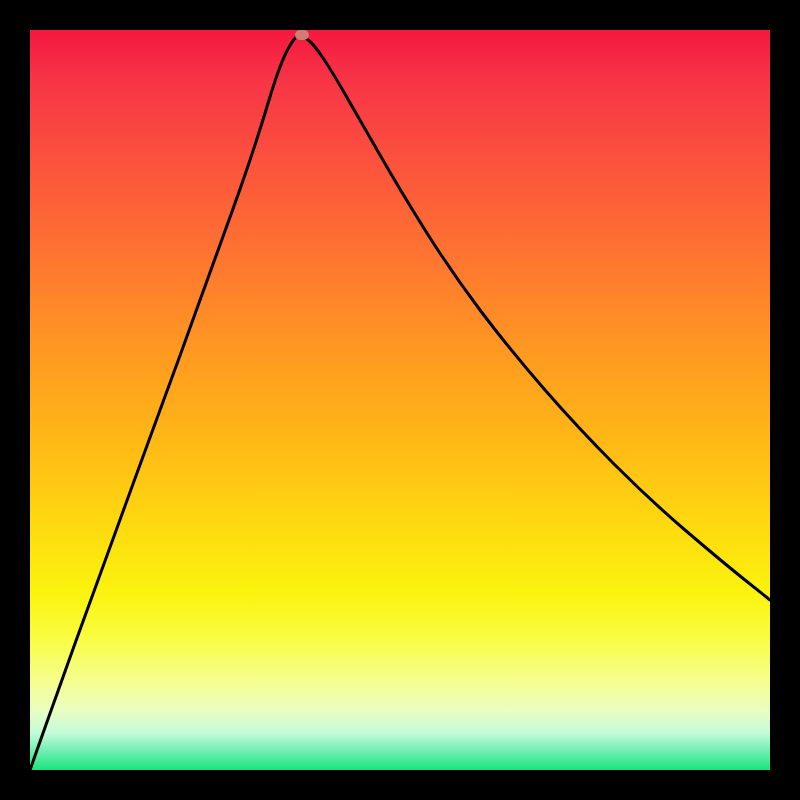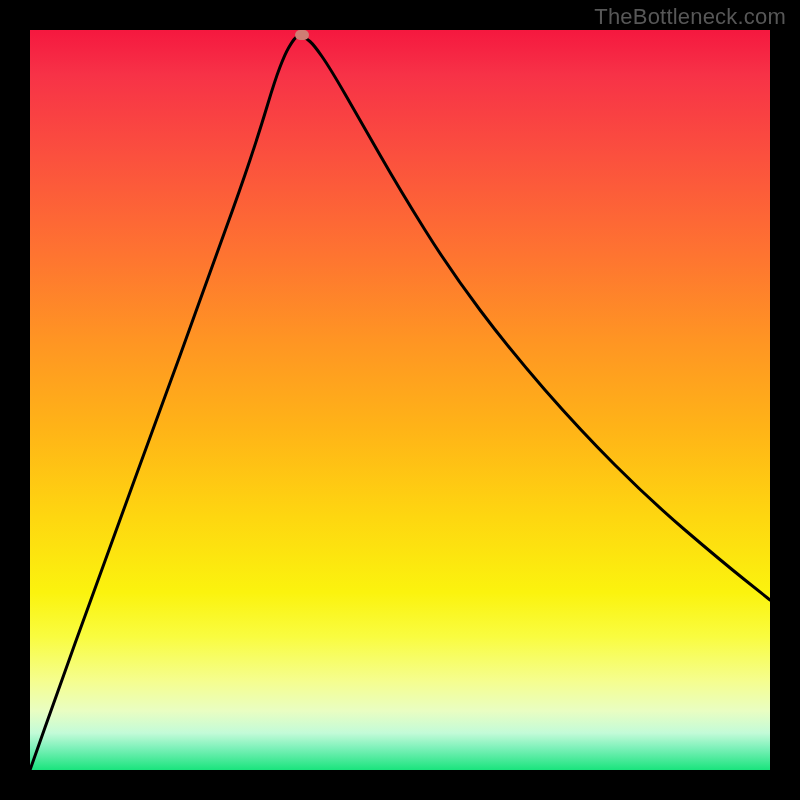--- a/index.html
+++ b/index.html
@@ -68,21 +68,20 @@
     border-radius: 5px;
     background: #cf7c73;
     transform: translate(-50%, -50%);
   }
 </style>
 </head>
 <body>
 
 <div class="stage">
 
-  <div class="watermark">TheBottleneck.com</div>
 
   <div class="plot-area">
 
     <svg class="curve" viewBox="0 0 740 740" preserveAspectRatio="none">
       <path id="curve-path" d="M 0 740 Q 0 740 15 697.5 Q 30 655 45 613.5 Q 60 572 75 531 Q 90 490 105 448.5 Q 120 407 135 366.5 Q 150 326 165 284 Q 180 242 195 201 Q 210 160 220 130 Q 230 100 237.5 75 Q 245 50 250 37 Q 255 24 258.5 18 Q 262 12 264 9.5 Q 266 7 268 6 Q 270 5 273 6.5 Q 276 8 280 11.5 Q 284 15 292 26.5 Q 300 38 315 64 Q 330 90 350 125 Q 370 160 395 200 Q 420 240 450 280 Q 480 320 515 360 Q 550 400 585 435 Q 620 470 655 500 Q 690 530 715 550 T 740 570" fill="none" stroke="#000" stroke-width="3" stroke-linecap="round"></path>
     </svg>
 
     <div id="marker" class="marker" style="left: 272px; top: 5px; background: rgb(207, 124, 115);"></div>
   </div>
 

